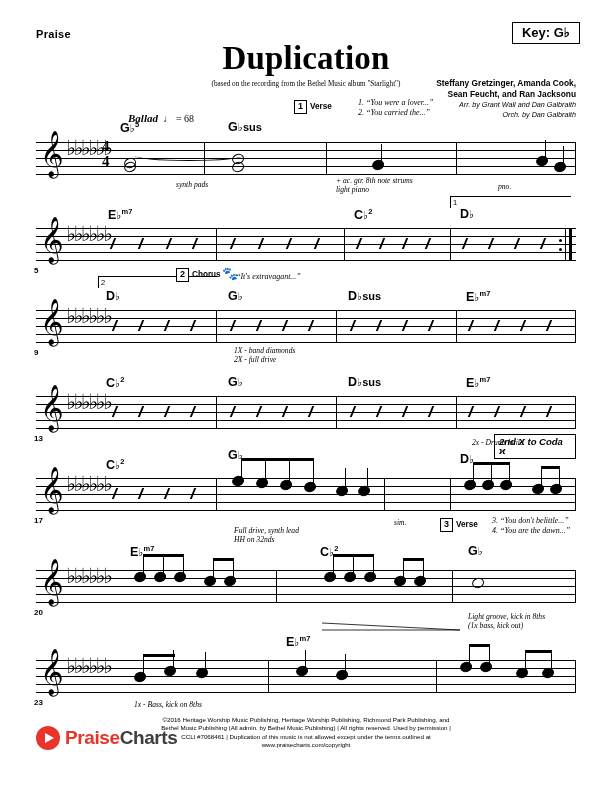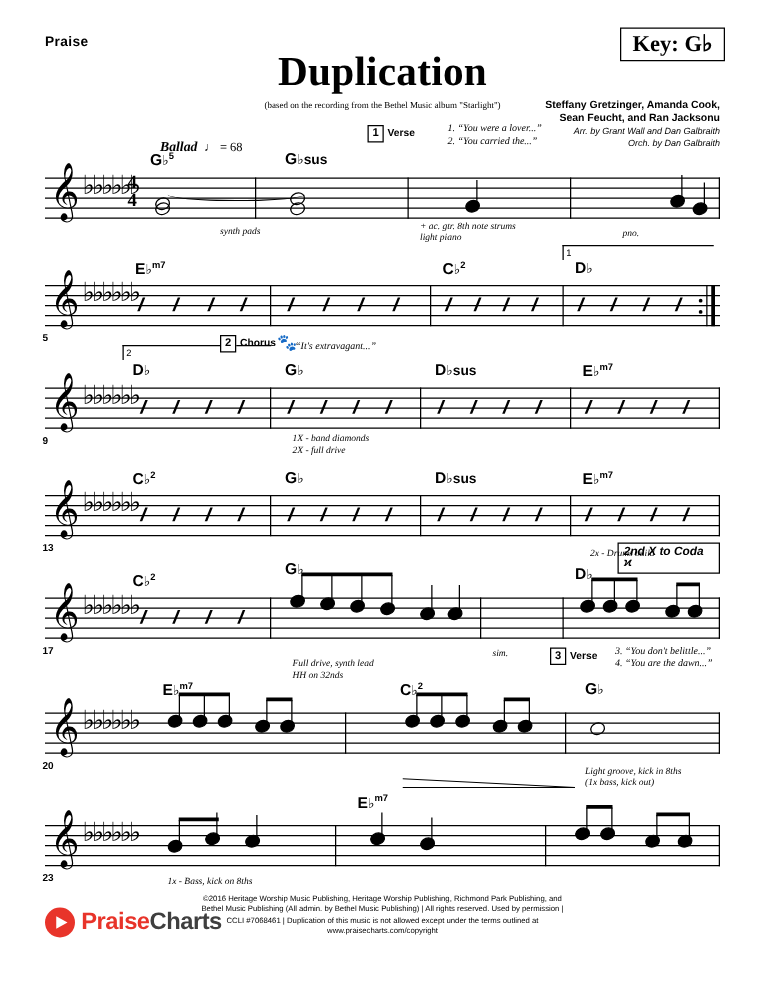--- a/index.html
+++ b/index.html
@@ -27,22 +27,22 @@
     left: 36px; top: 28px;
     font-family: "Liberation Sans", sans-serif;
     font-size: 11px;
     font-weight: bold;
     letter-spacing: .3px;
   }
   #key-box {
     right: 32px; top: 22px;
     border: 1.2px solid #000;
     padding: 3px 9px 4px 9px;
-    font-family: Liberation Serif, serif;
-    font-size: 18px;
+    font-family: Liberation Sans, sans-serif;
+    font-size: 13px;
     font-weight: bold;
     line-height: 1;
   }
   #song-title {
     left: 0; top: 40px; width: 612px;
     text-align: center;
     font-family: "Liberation Serif", serif;
     font-size: 33px;
     font-weight: bold;
     letter-spacing: .2px;

